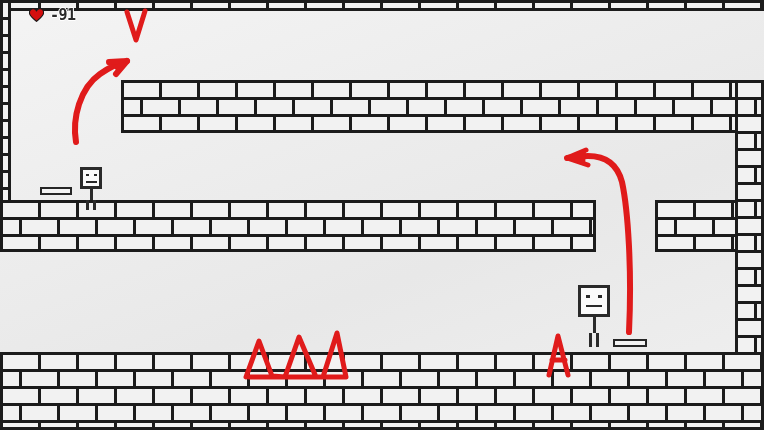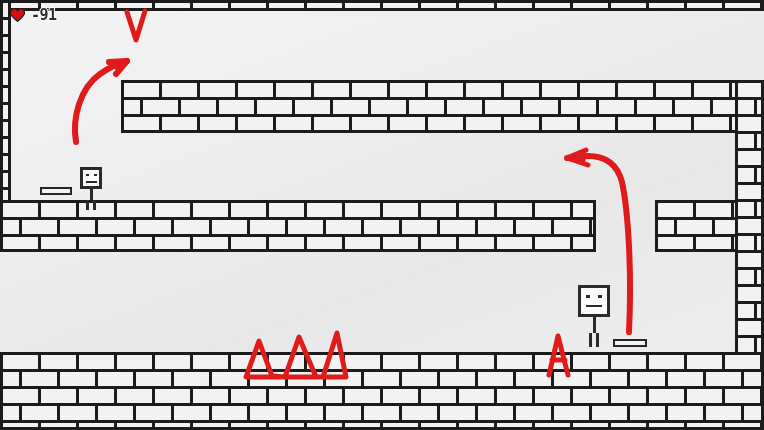--- a/index.html
+++ b/index.html
@@ -69,21 +69,21 @@
   }
   .wall-outline {
     position: absolute;
     border: 3px solid #1c1c1c;
     box-sizing: border-box;
     pointer-events: none;
   }
   
   #hud {
     position: absolute;
-    left: 10px; top: 6px;
+    left: 29px; top: 6px;
     display: flex;
     align-items: center;
     gap: 6px;
     z-index: 40;
   }
   .heart {
     position: relative;
     width: 15px; height: 14px;
   }
   .hud-count {

